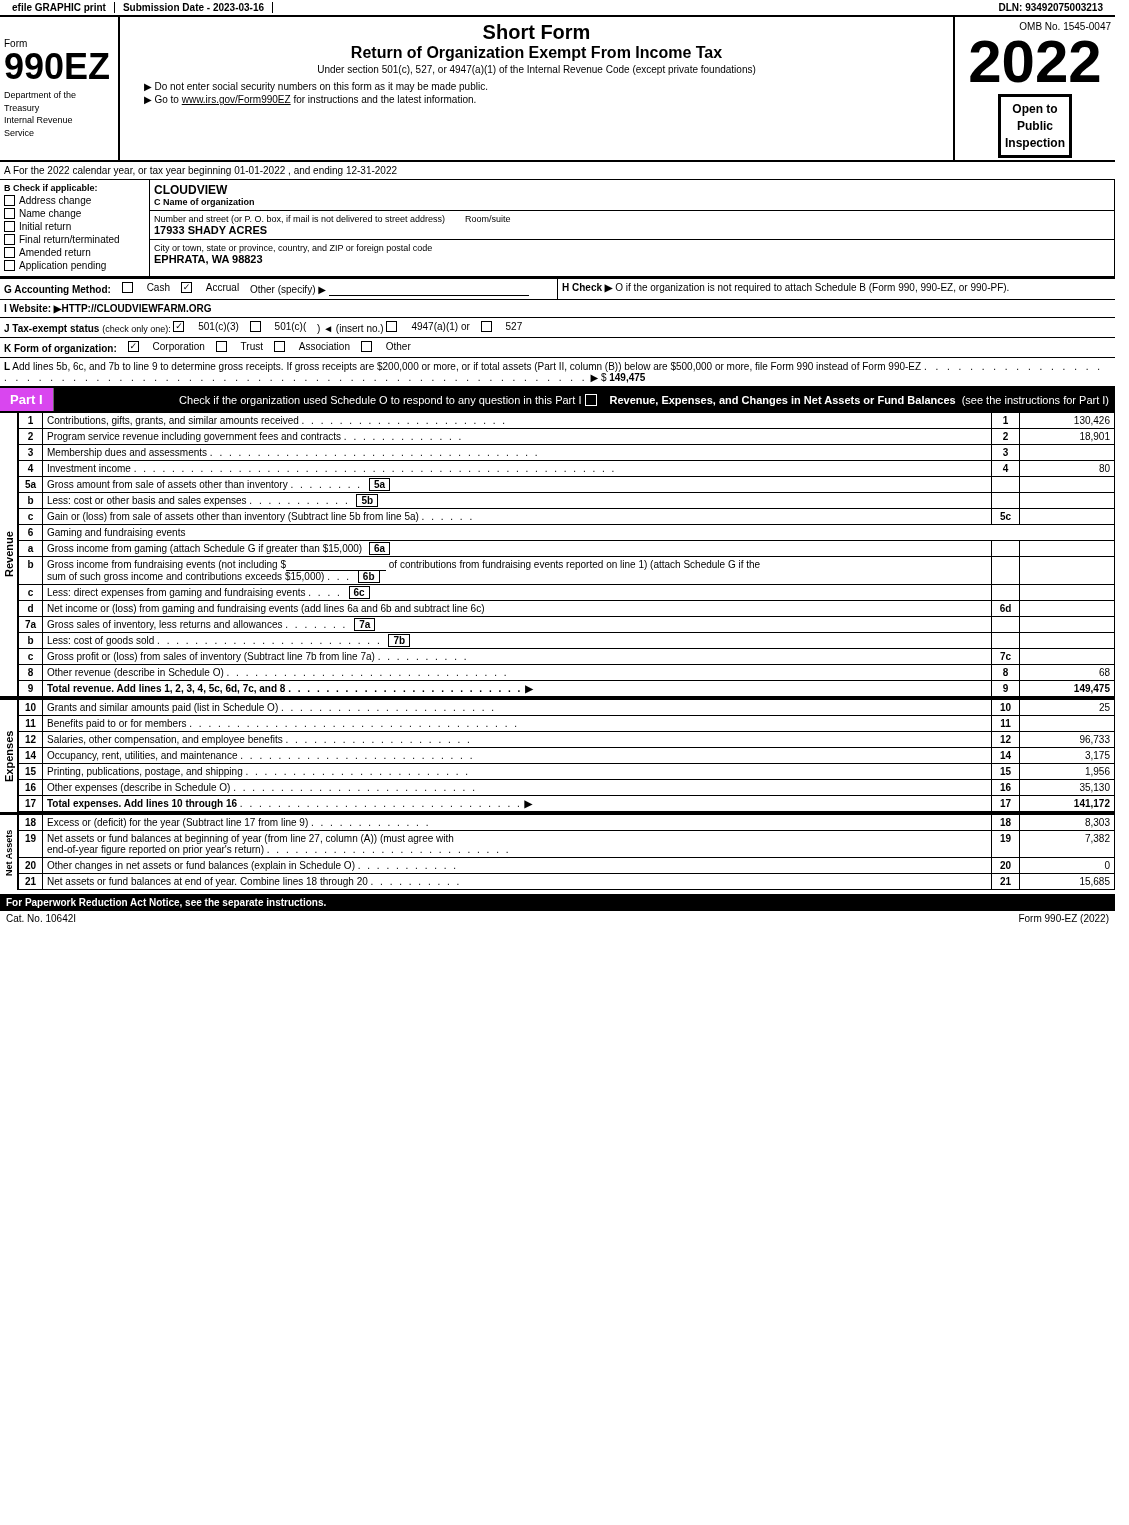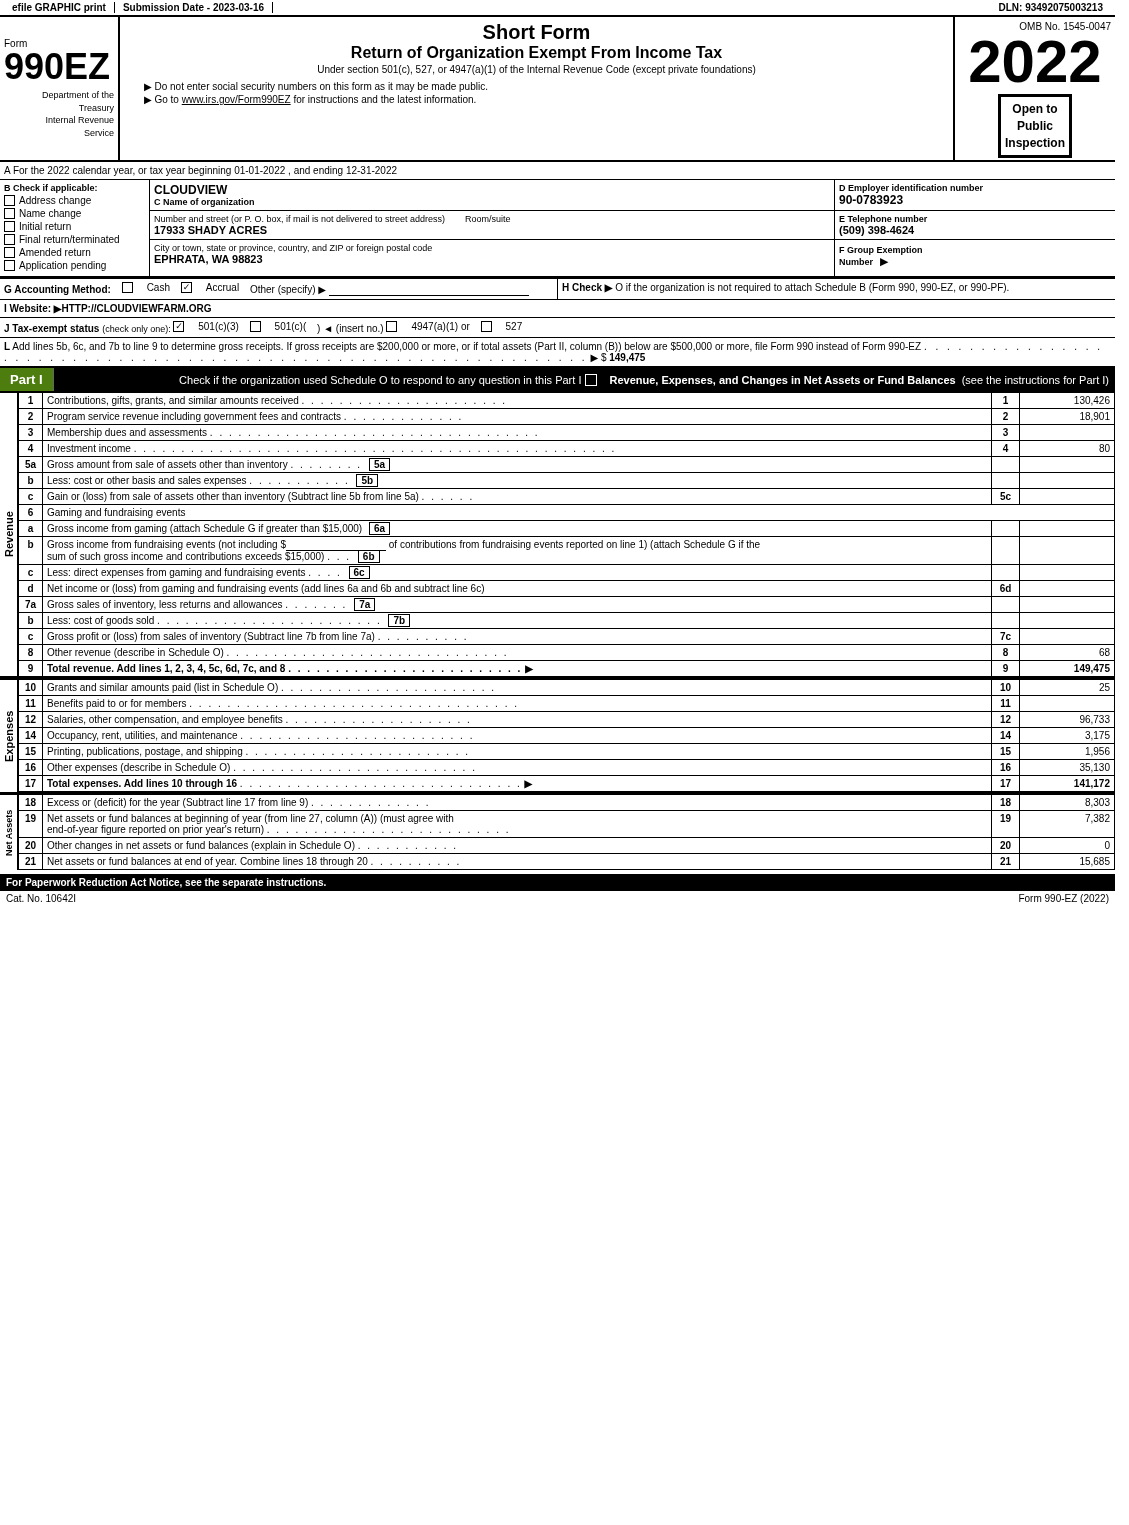--- a/index.html
+++ b/index.html
@@ -48,21 +48,20 @@
     }
     .form-990ez {
       font-size: 36px;
       font-weight: bold;
       line-height: 1;
     }
     .dept-info {
       font-size: 9px;
       margin-top: 4px;
       line-height: 1.4;
-      text-align: right;
     }
     .title-block {
       flex: 1;
       text-align: center;
       padding: 4px;
       border-right: 2px solid #000;
     }
     .short-form-title {
       font-size: 20px;
       font-weight: bold;
@@ -295,36 +294,20 @@
               <div></div>
             </div>
           </div>
         </div>
         <div style="padding:3px 4px; border-top:1px solid #000;">
           <div style="font-size:9px;">City or town, state or province, country, and ZIP or foreign postal code</div>
           <div style="font-weight:bold;">EPHRATA, WA  98823</div>
         </div>
       </div>
 
-      <div style="width:280px;">
-        <div style="padding:3px 4px; border-bottom:1px solid #000;">
-          <div style="font-size:9px; font-weight:bold;">D Employer identification number</div>
-          <div style="font-size:12px; font-weight:bold;">90-0783923</div>
-        </div>
-        <div style="padding:3px 4px; border-bottom:1px solid #000;">
-          <div style="font-size:9px; font-weight:bold;">E Telephone number</div>
-          <div style="font-weight:bold;">(509) 398-4624</div>
-        </div>
-        <div style="padding:3px 4px;">
-          <span style="font-size:9px; font-weight:bold;">F Group Exemption</span>
-          <br>
-          <span style="font-size:9px; font-weight:bold;">Number</span>
-          <span style="margin-left:4px;">▶</span>
-        </div>
-      </div>
     </div>
   </div>
 
   <div style="border-bottom:1px solid #000; display:flex;">
     <div style="flex:1; padding:3px 4px; border-right:1px solid #000; font-size:10px;">
       <span style="font-weight:bold;">G Accounting Method:</span>
       <span class="check-box-inline" style="margin-left:8px;">
         <span class="cb"></span>
         <span>Cash</span>
       </span>
@@ -358,30 +341,49 @@
     <span> ) ◄ (insert no.) </span>
     <span class="check-box-inline">
       <span class="cb"></span>
       <span>4947(a)(1) or</span>
     </span>
     <span class="check-box-inline">
       <span class="cb"></span>
       <span>527</span>
     </span>
   </div>
+  <div style="border-bottom:1px solid #000; padding:3px 4px; font-size:10px;">
+    <span style="font-weight:bold;">K Form of organization:</span>
+    <span class="check-box-inline" style="margin-left:8px;">
+      <span class="cb checked"></span>
+      <span>Corporation</span>
+    </span>
+    <span class="check-box-inline">
+      <span class="cb"></span>
+      <span>Trust</span>
+    </span>
+    <span class="check-box-inline">
+      <span class="cb"></span>
+      <span>Association</span>
+    </span>
+    <span class="check-box-inline">
+      <span class="cb"></span>
+      <span>Other</span>
+    </span>
+  </div>
   <div style="border-bottom:2px solid #000; padding:3px 4px; font-size:10px;">
     <span style="font-weight:bold;">L</span>
     <span> Add lines 5b, 6c, and 7b to line 9 to determine gross receipts. If gross receipts are $200,000 or more, or if total assets (Part II, column (B)) below are $500,000 or more, file Form 990 instead of Form 990-EZ</span>
     <span style="letter-spacing:3px;"> . . . . . . . . . . . . . . . . . . . . . . . . . . . . . . . . . . . . . . . . . . . . . . . . . . . . . . . . . . . . . . . . . . .</span>
     <span> ▶ $</span>
     <span style="font-weight:bold;">149,475</span>
   </div>
 
   <div style="display:flex; background:#000; color:white; align-items:stretch; border-bottom:1px solid #000;">
-    <div style="background:#4d7c0f; color:white; padding:4px 10px; font-weight:bold; font-size:13px; border-right:1px solid #666; display:flex; align-items:center;">Part I</div>
+    <div style="background:#d946ef; color:white; padding:4px 10px; font-weight:bold; font-size:13px; border-right:1px solid #666; display:flex; align-items:center;">Part I</div>
     <div style="margin-left:auto; padding:4px 6px; display:flex; align-items:center;">
       <span>Check if the organization used Schedule O to respond to any question in this Part I</span>
       <span style="margin-left:4px; border:1px solid white; width:12px; height:12px; display:inline-block;"></span>
     </div>
     <div style="padding:4px 6px; display:flex; align-items:center; gap:6px;">
       <span style="font-weight:bold;">Revenue, Expenses, and Changes in Net Assets or Fund Balances</span>
       <span>(see the instructions for Part I)</span>
     </div>
   </div>
 

